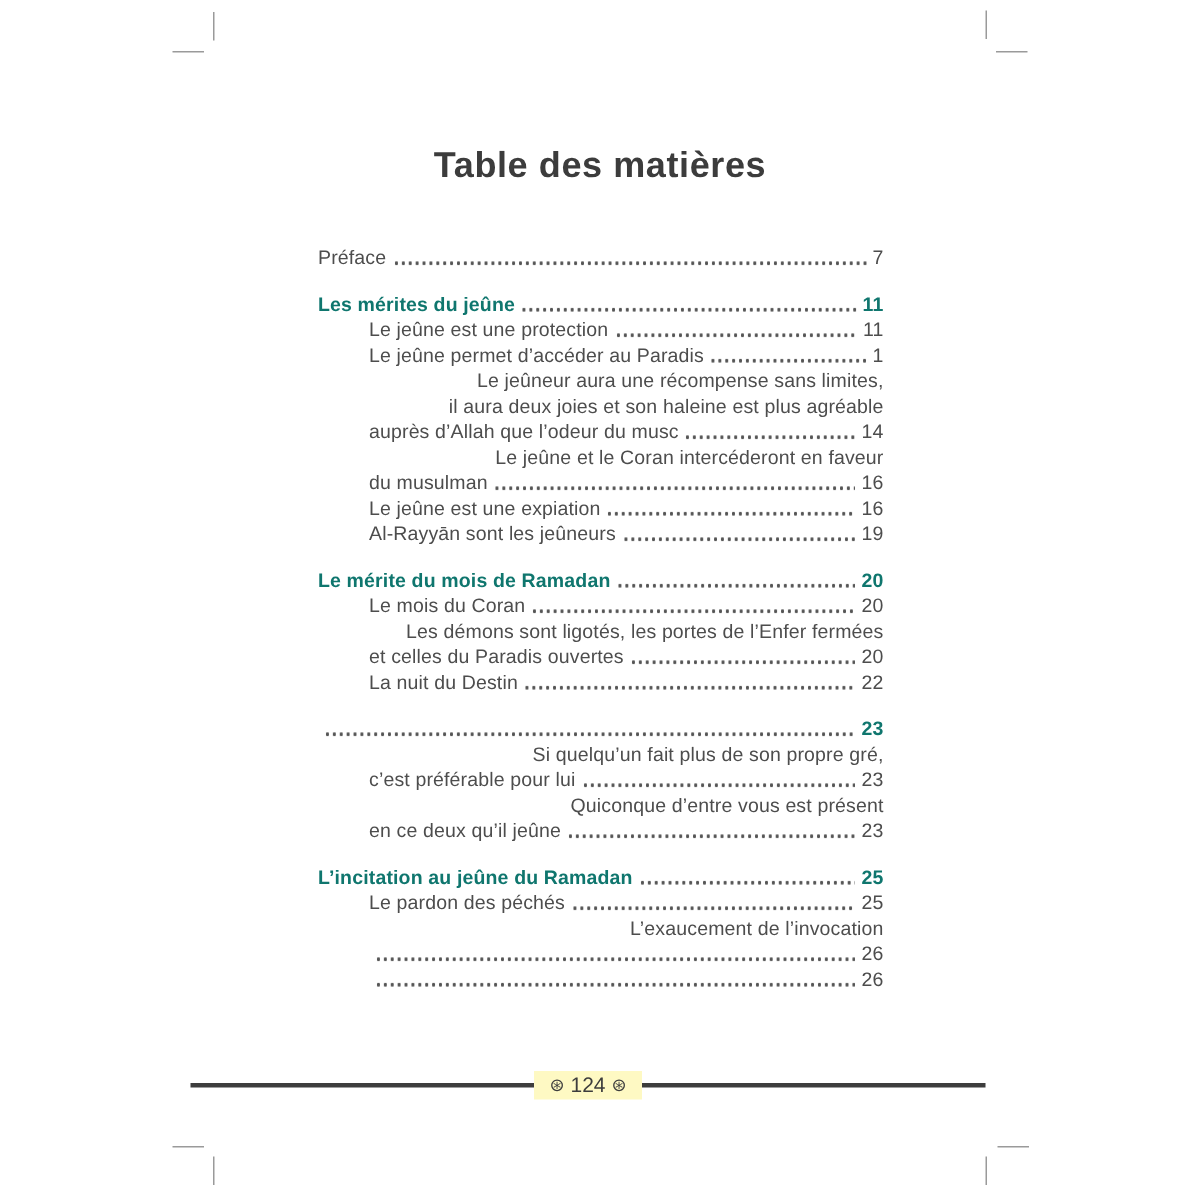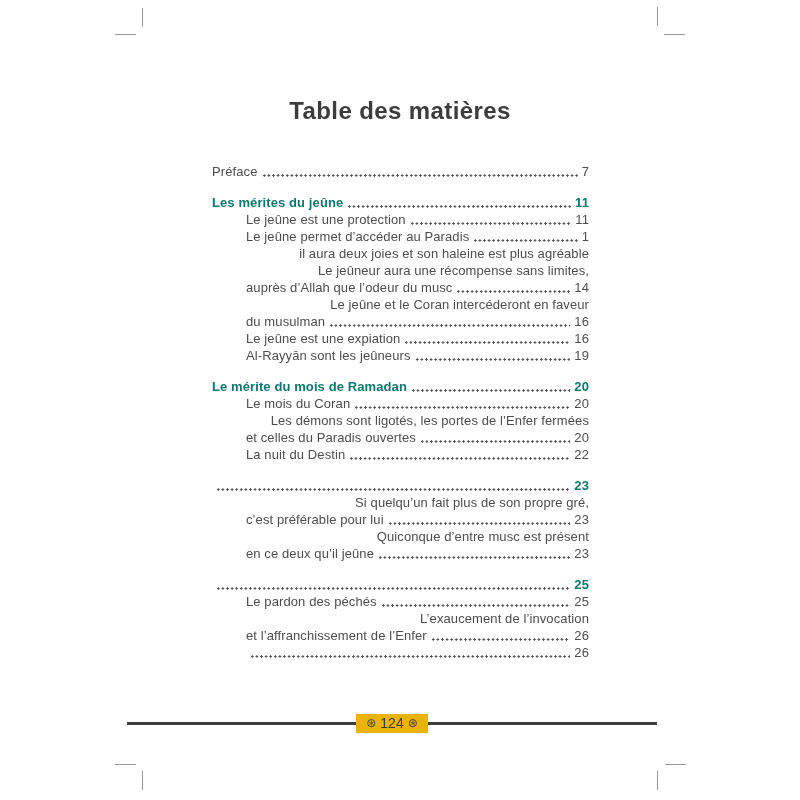--- a/index.html
+++ b/index.html
@@ -53,21 +53,21 @@
   
   .footer-rule {
     position: absolute; left: 127px; top: 722px;
     width: 530px; height: 3px; background: #3d3d3d;
   }
   .footer-label {
     position: absolute; left: 127px; top: 714px; width: 530px;
     text-align: center; line-height: 18px;
   }
   .footer-label .chip {
-    display: inline-block; background: #eab308; padding: 0 6px;
+    display: inline-block; background: #fef9c3; padding: 0 6px;
     font-size: 14px; color: #3d3d3d;
   }
   .orn {
     font-family: "DejaVu Sans", sans-serif;
     font-size: 12px; color: #3d3d3d;
     position: relative; top: -1px; padding: 0 4px;
   }
 </style>
 </head>
 <body>
@@ -108,22 +108,22 @@
         </div>
       </div>
       <div class="entry lvl1">
         <div class="lastline">
           <span class="label">Le jeûne permet d’accéder au Paradis</span>
           <span class="leader"></span>
           <span class="pagenum">1</span>
         </div>
       </div>
       <div class="entry lvl1">
+        <div class="line">Le jeûneur aura une récompense sans limites,</div>
         <div class="line">il aura deux joies et son haleine est plus agréable</div>
-        <div class="line">Le jeûneur aura une récompense sans limites,</div>
         <div class="lastline">
           <span class="label">auprès d’Allah que l’odeur du musc</span>
           <span class="leader"></span>
           <span class="pagenum">14</span>
         </div>
       </div>
       <div class="entry lvl1">
         <div class="line">Le jeûne et le Coran intercéderont en faveur</div>
         <div class="lastline">
           <span class="label">du musulman</span>
@@ -182,44 +182,44 @@
       </div>
       <div class="entry lvl1">
         <div class="line">Si quelqu’un fait plus de son propre gré,</div>
         <div class="lastline">
           <span class="label">c’est préférable pour lui</span>
           <span class="leader"></span>
           <span class="pagenum">23</span>
         </div>
       </div>
       <div class="entry lvl1">
-        <div class="line">Quiconque d’entre musc est présent</div>
+        <div class="line">Quiconque d’entre vous est présent</div>
         <div class="lastline">
           <span class="label">en ce deux qu’il jeûne</span>
           <span class="leader"></span>
           <span class="pagenum">23</span>
         </div>
       </div>
       <div class="entry lvl0 bold">
         <div class="lastline">
+          <span class="label">L’incitation au jeûne du Ramadan</span>
           <span class="leader"></span>
           <span class="pagenum">25</span>
         </div>
       </div>
       <div class="entry lvl1">
         <div class="lastline">
           <span class="label">Le pardon des péchés</span>
           <span class="leader"></span>
           <span class="pagenum">25</span>
         </div>
       </div>
       <div class="entry lvl1">
         <div class="line">L’exaucement de l’invocation</div>
         <div class="lastline">
-          <span class="label">et l’affranchissement de l’Enfer</span>
           <span class="leader"></span>
           <span class="pagenum">26</span>
         </div>
       </div>
       <div class="entry lvl1">
         <div class="lastline">
           <span class="leader"></span>
           <span class="pagenum">26</span>
         </div>
       </div>

